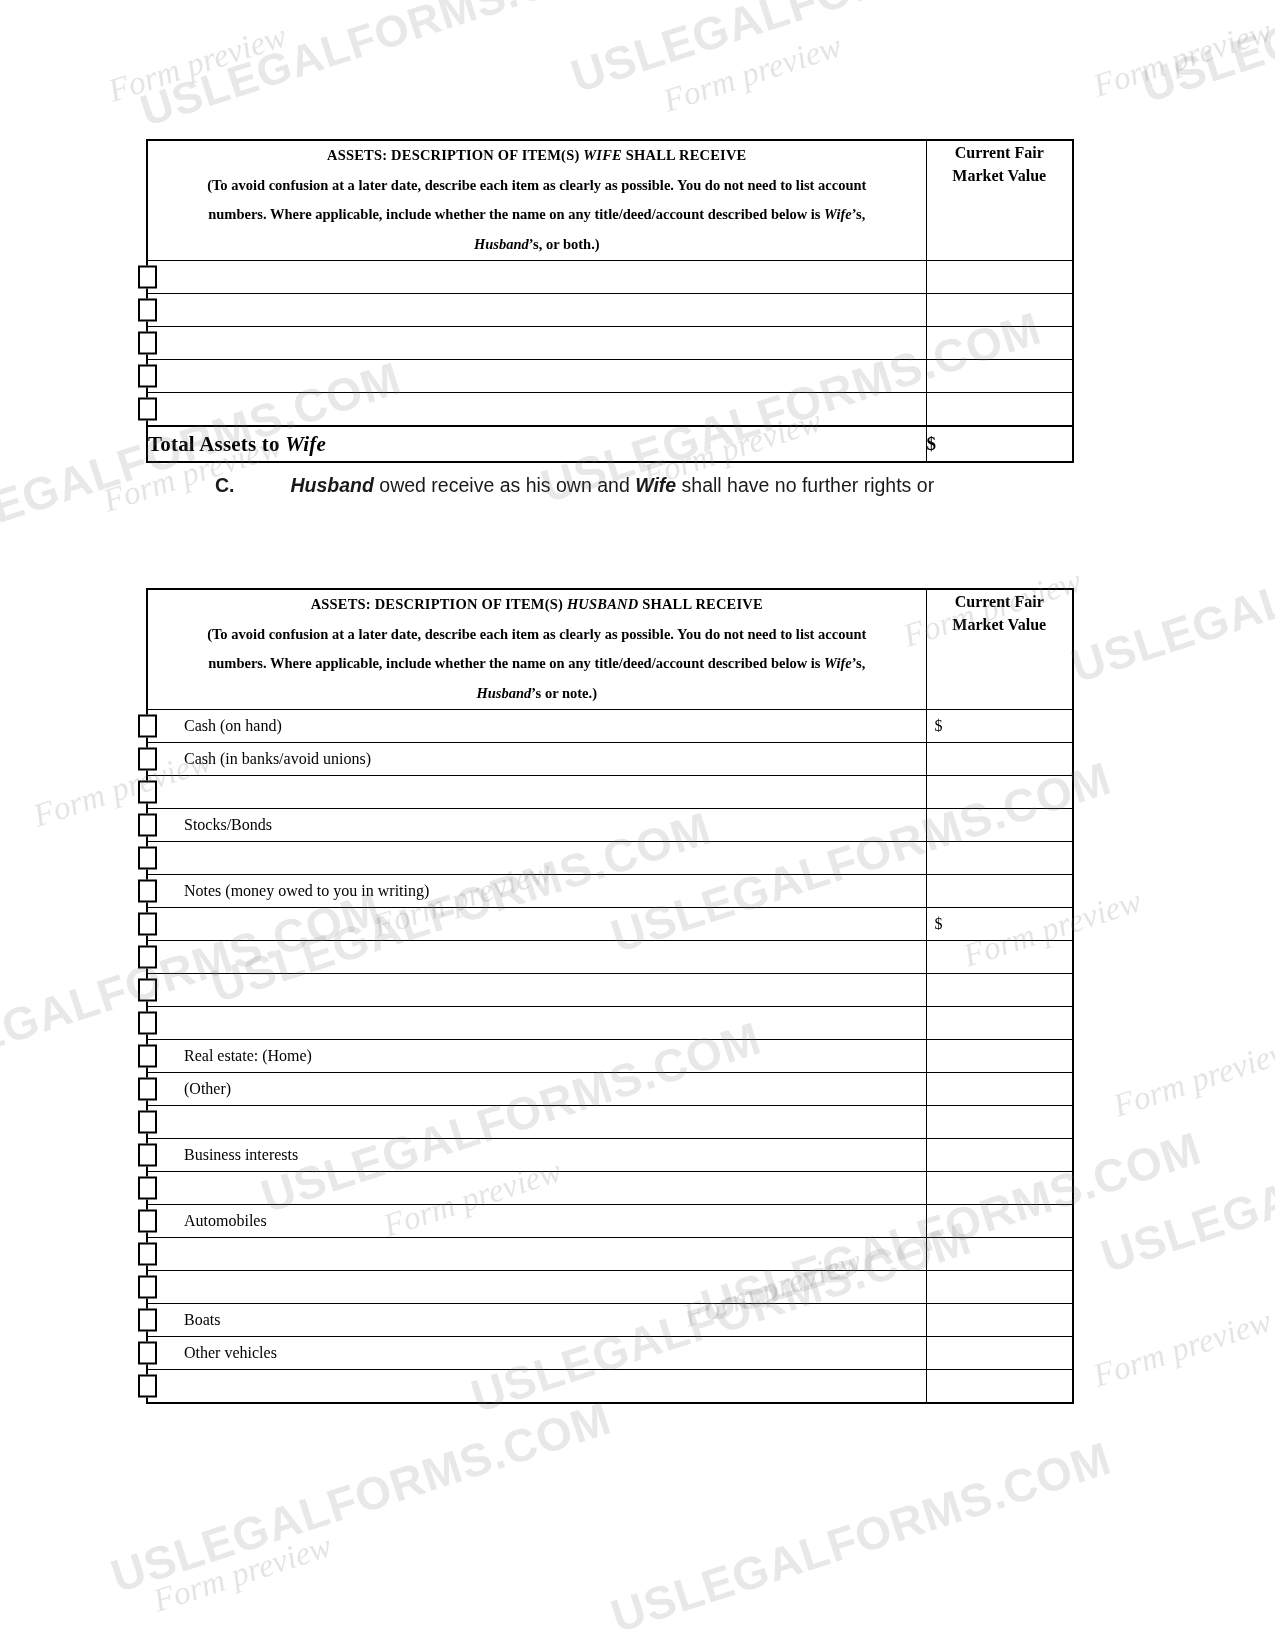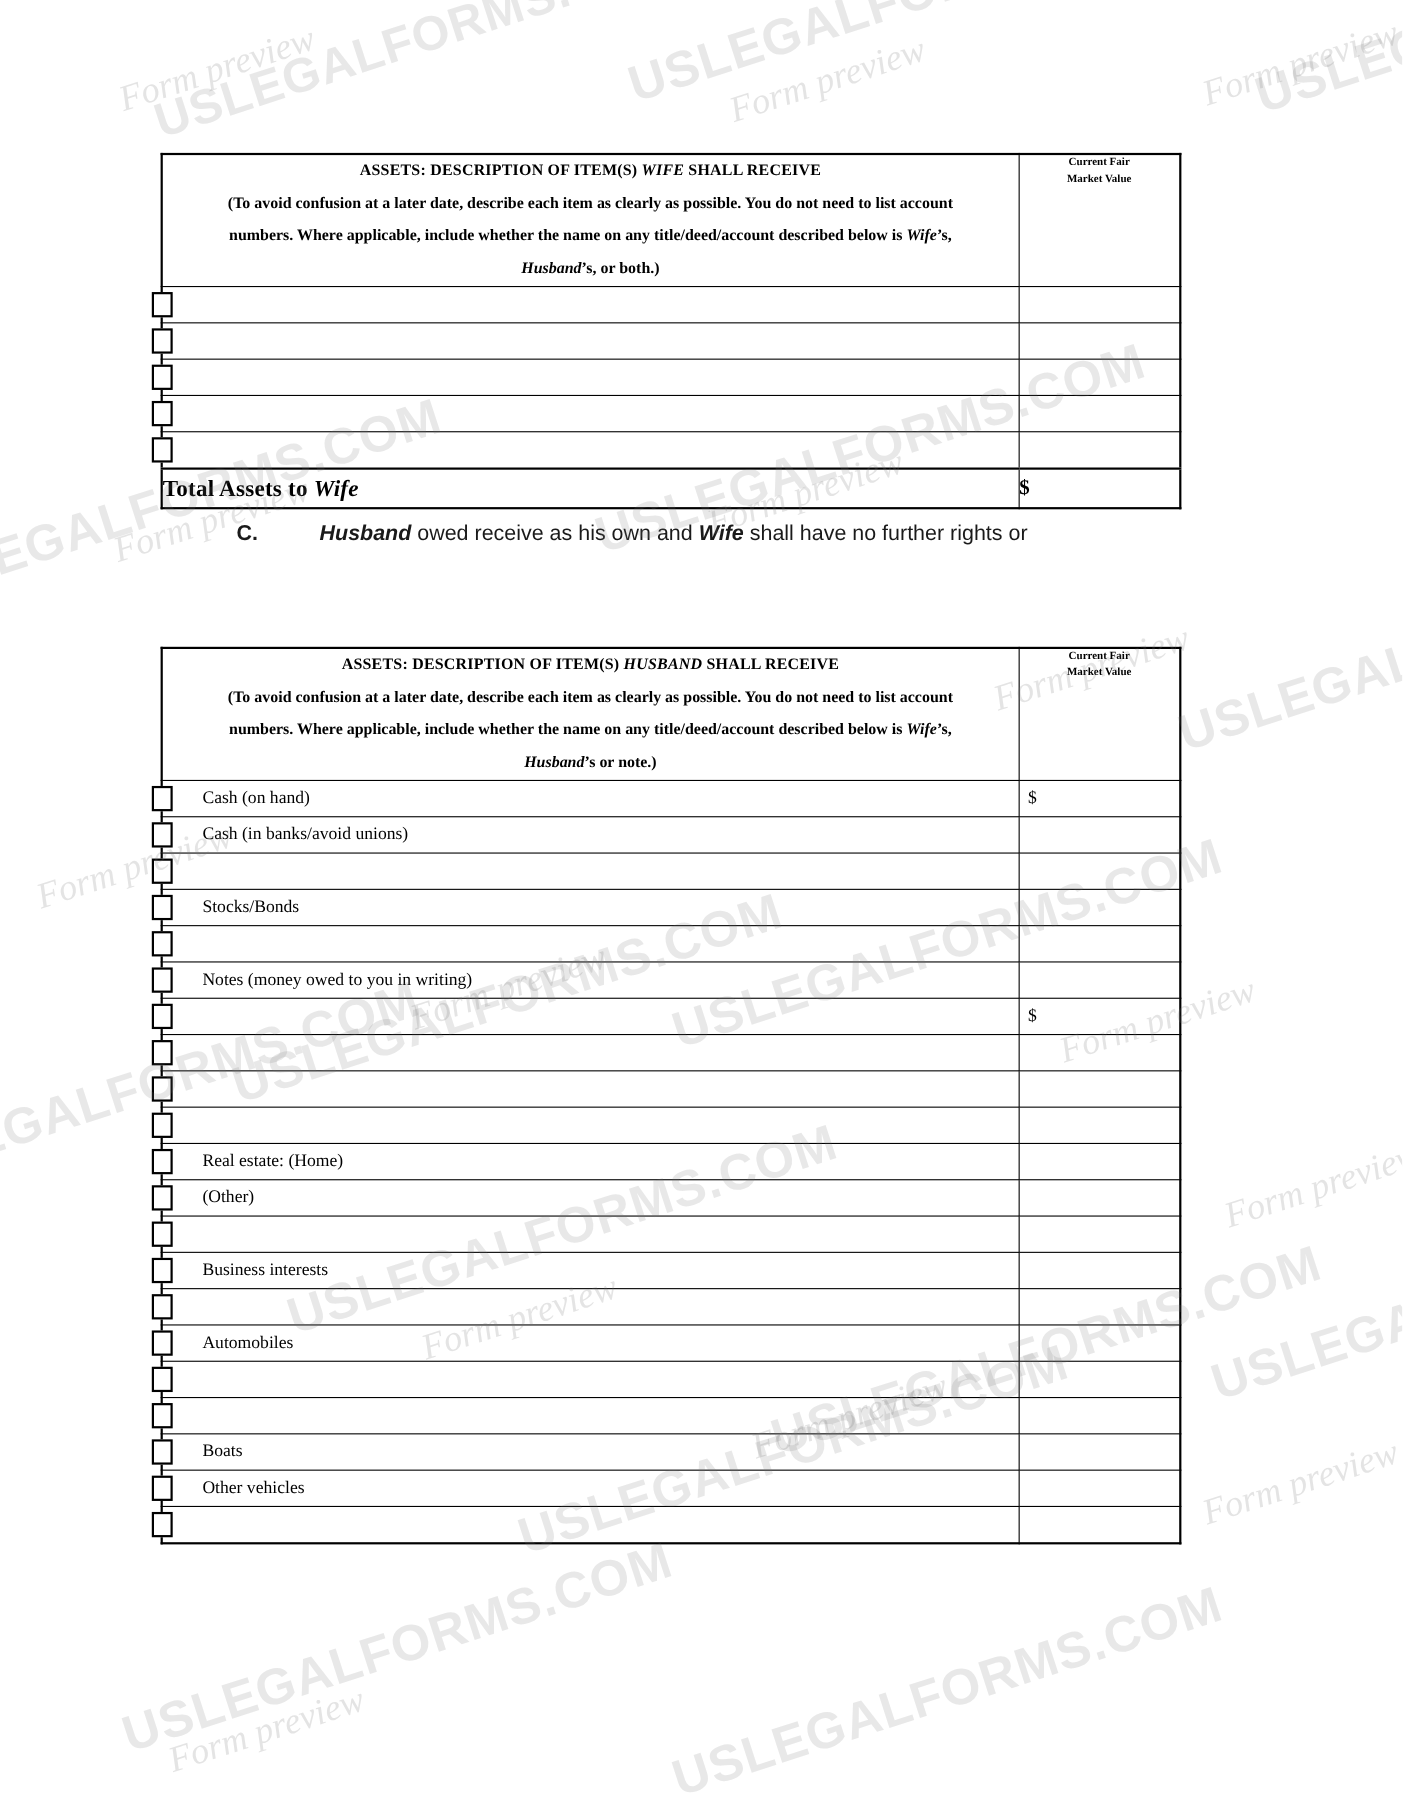--- a/index.html
+++ b/index.html
@@ -75,21 +75,21 @@
     letter-spacing: 0.2px;
   }
   .hdr-body {
     display: block;
     text-align: center;
   }
   .hdr-val {
     padding: 8px 6px;
     text-align: center;
     font-weight: bold;
-    font-size: 10px;
+    font-size: 16px;
     line-height: 1.45;
     vertical-align: middle;
     font-family: "Liberation Serif", serif;
   }
 
   .item-row td { height: 32px; text-decoration: underline; }
   .item-cell {
     position: relative;
     padding: 0;
   }

